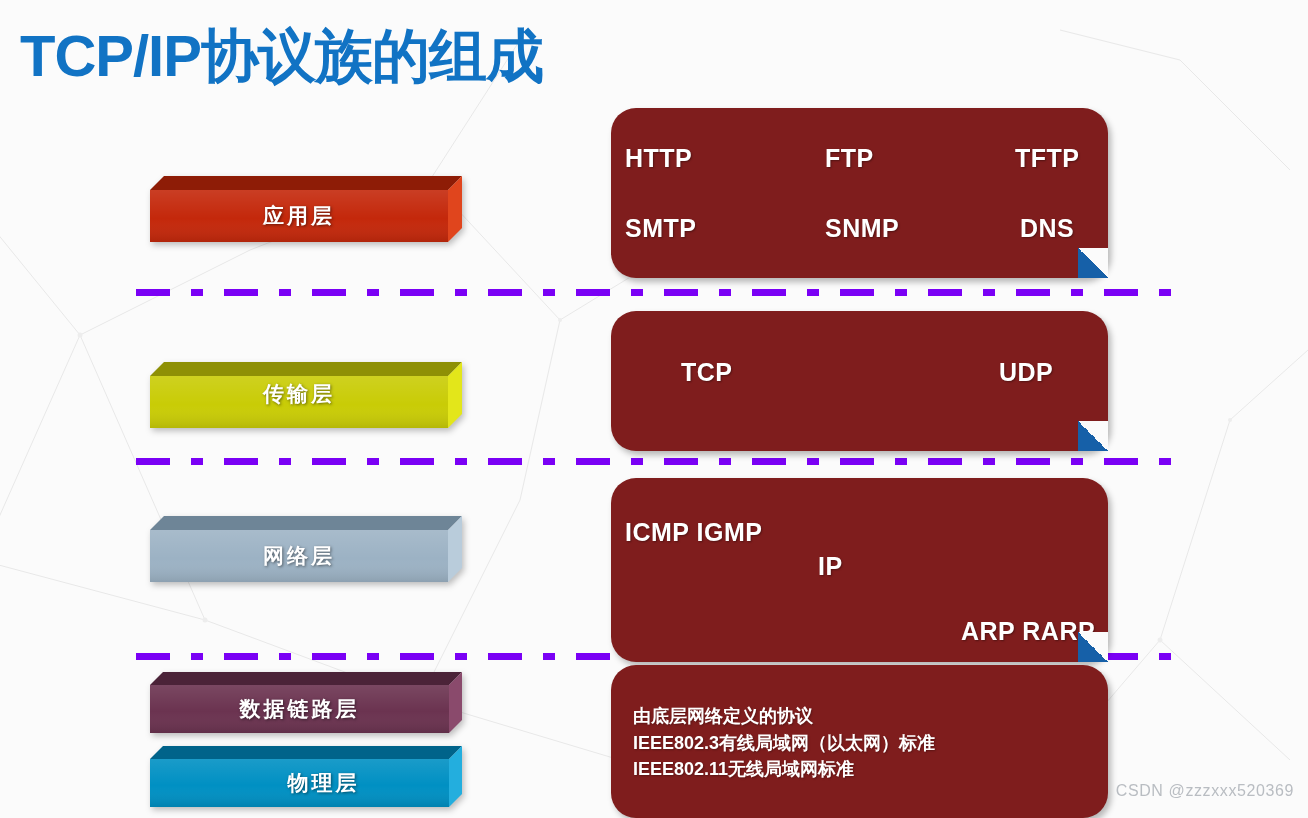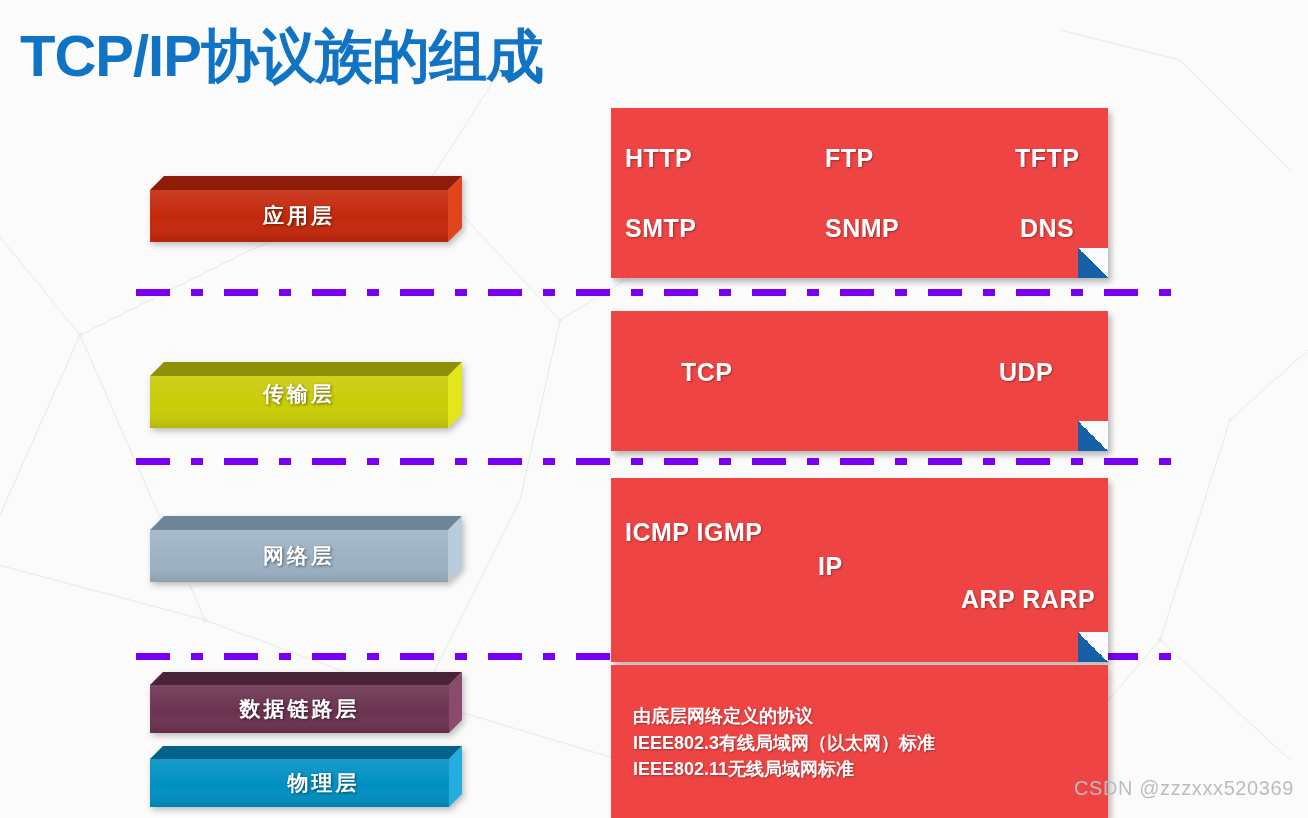--- a/index.html
+++ b/index.html
@@ -74,23 +74,24 @@
     letter-spacing: 3px;
     position: relative;
     z-index: 3;
     text-shadow: 1px 1px 3px rgba(0,0,0,0.5);
   }
 
   
   .proto-panel {
     position: absolute;
     z-index: 7;
-    background: #ef4444;
+    background: #7f1d1d;
     box-shadow: 3px 4px 6px rgba(0,0,0,0.28);
     color: #ffffff;
+    border-radius: 25px;
   }
   .proto-panel .fold {
     position: absolute;
     right: 0;
     bottom: 0;
     width: 30px;
     height: 30px;
     background: linear-gradient(to bottom left, #fbfbfb 0 50%, #1660a8 50% 100%);
   }
   .proto-row {
@@ -118,21 +119,21 @@
     text-shadow: 1px 1px 2px rgba(0,0,0,0.3);
     white-space: nowrap;
   }
 
   
   #watermark {
     position: absolute;
     right: 14px;
     bottom: 18px;
     z-index: 20;
-    font-size: 20px;
+    font-size: 16px;
     color: #b9bdc2;
     letter-spacing: 0.6px;
     font-family: "Liberation Sans", "DejaVu Sans", sans-serif;
   }
 </style>
 </head>
 <body>
 
 <div id="slide">
 
@@ -293,21 +294,21 @@
   </div>
 
   <div class="proto-panel" style="left:611px; top:478px; width:497px; height:184px;">
     <div class="proto-row" style="top:40px;">
       <span class="cell" style="margin-left:14px;">ICMP  IGMP</span>
     </div>
     <div class="proto-row" style="top:74px;">
       <span class="cell" style="margin-left:207px;">IP</span>
     </div>
     <div class="proto-row" style="top:107px;">
-      <span class="cell" style="margin-left:350px;">ARP  RARP</span>
+      <span class="cell" style="margin-left:350px;margin-top:32px;">ARP  RARP</span>
     </div>
     <div class="fold"></div>
   </div>
 
   <div class="proto-panel" style="left:611px; top:665px; width:497px; height:153px;">
     <div class="text-panel-lines">
       <div>由底层网络定义的协议</div>
       <div>IEEE802.3有线局域网（以太网）标准</div>
       <div>IEEE802.11无线局域网标准</div>
     </div>

